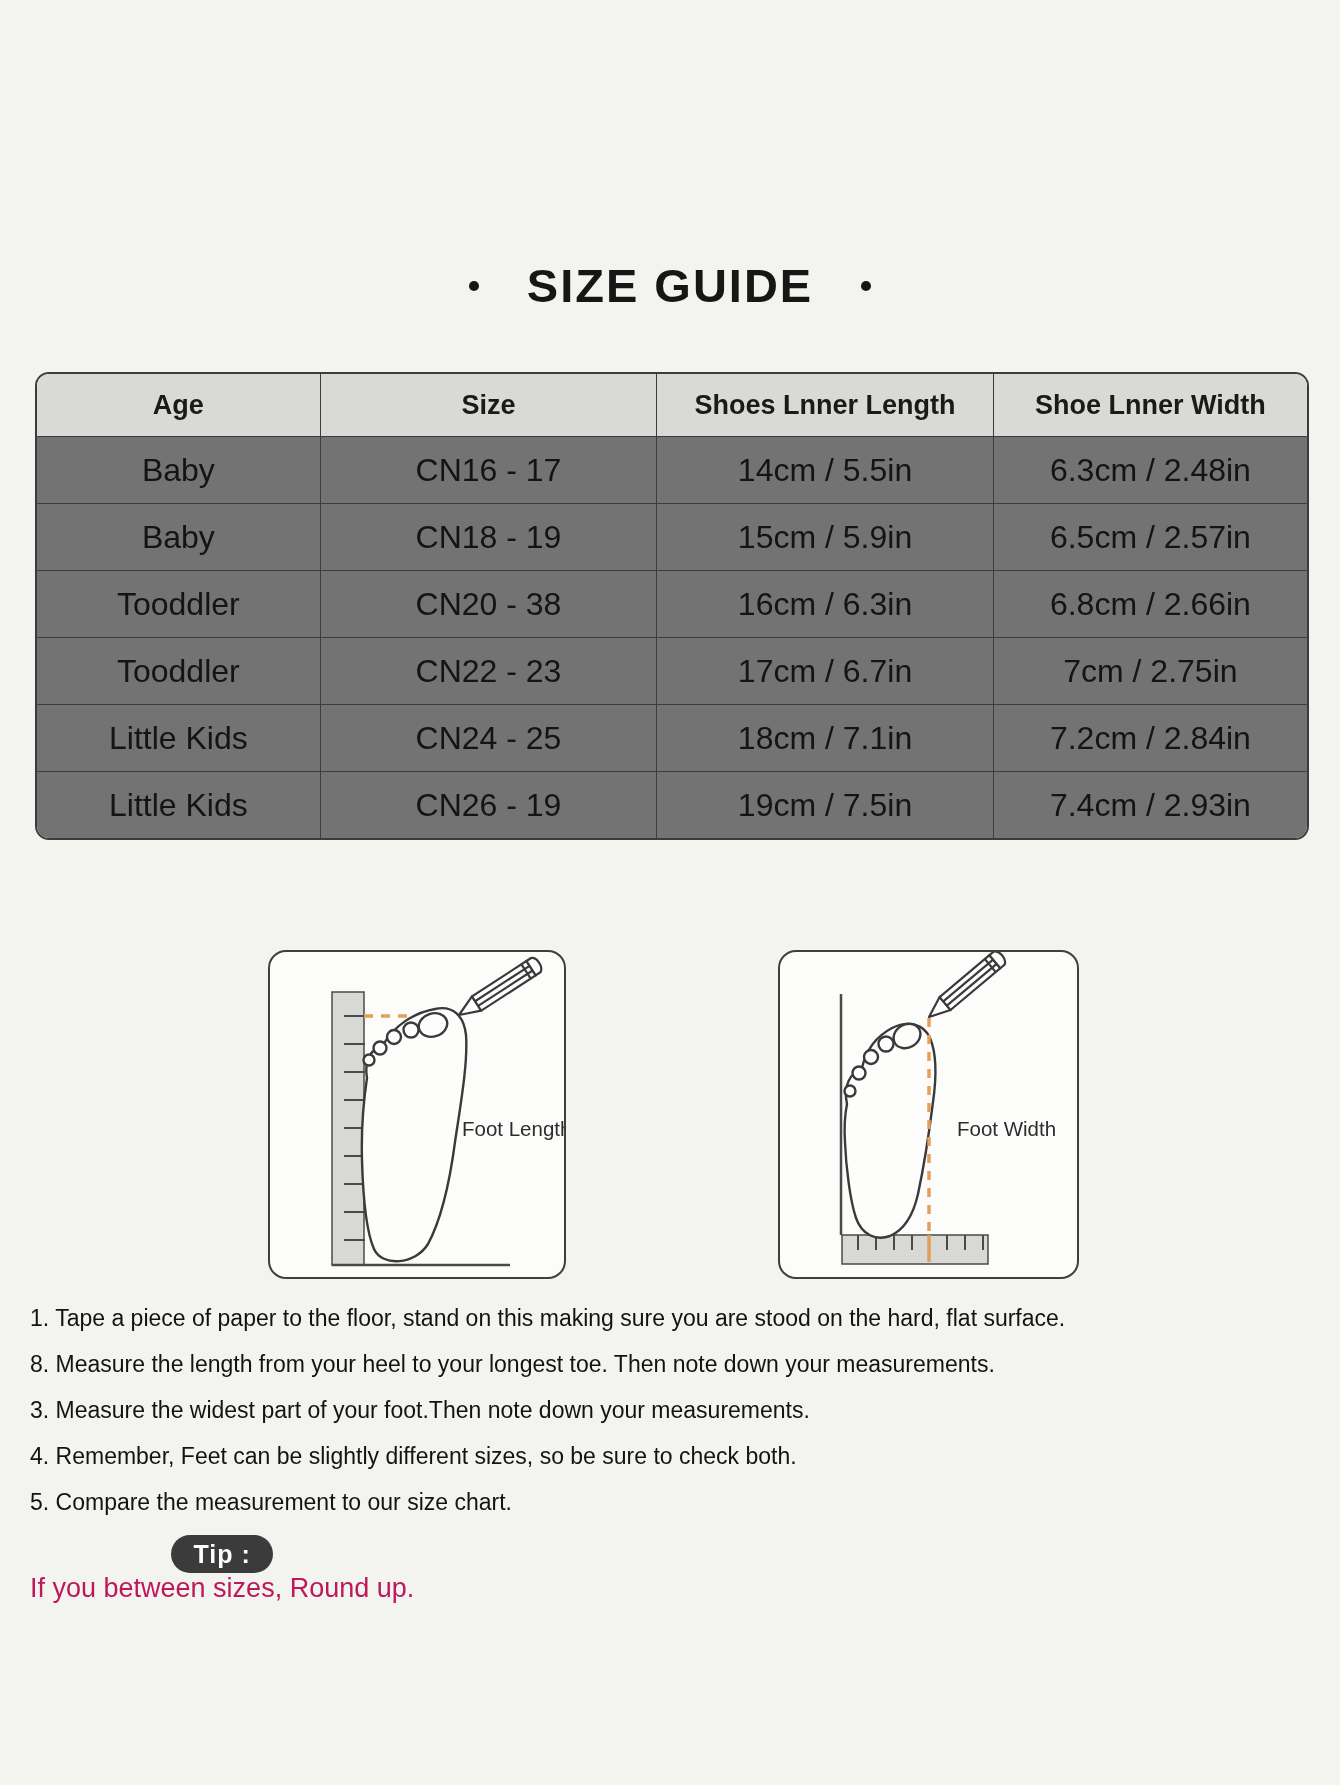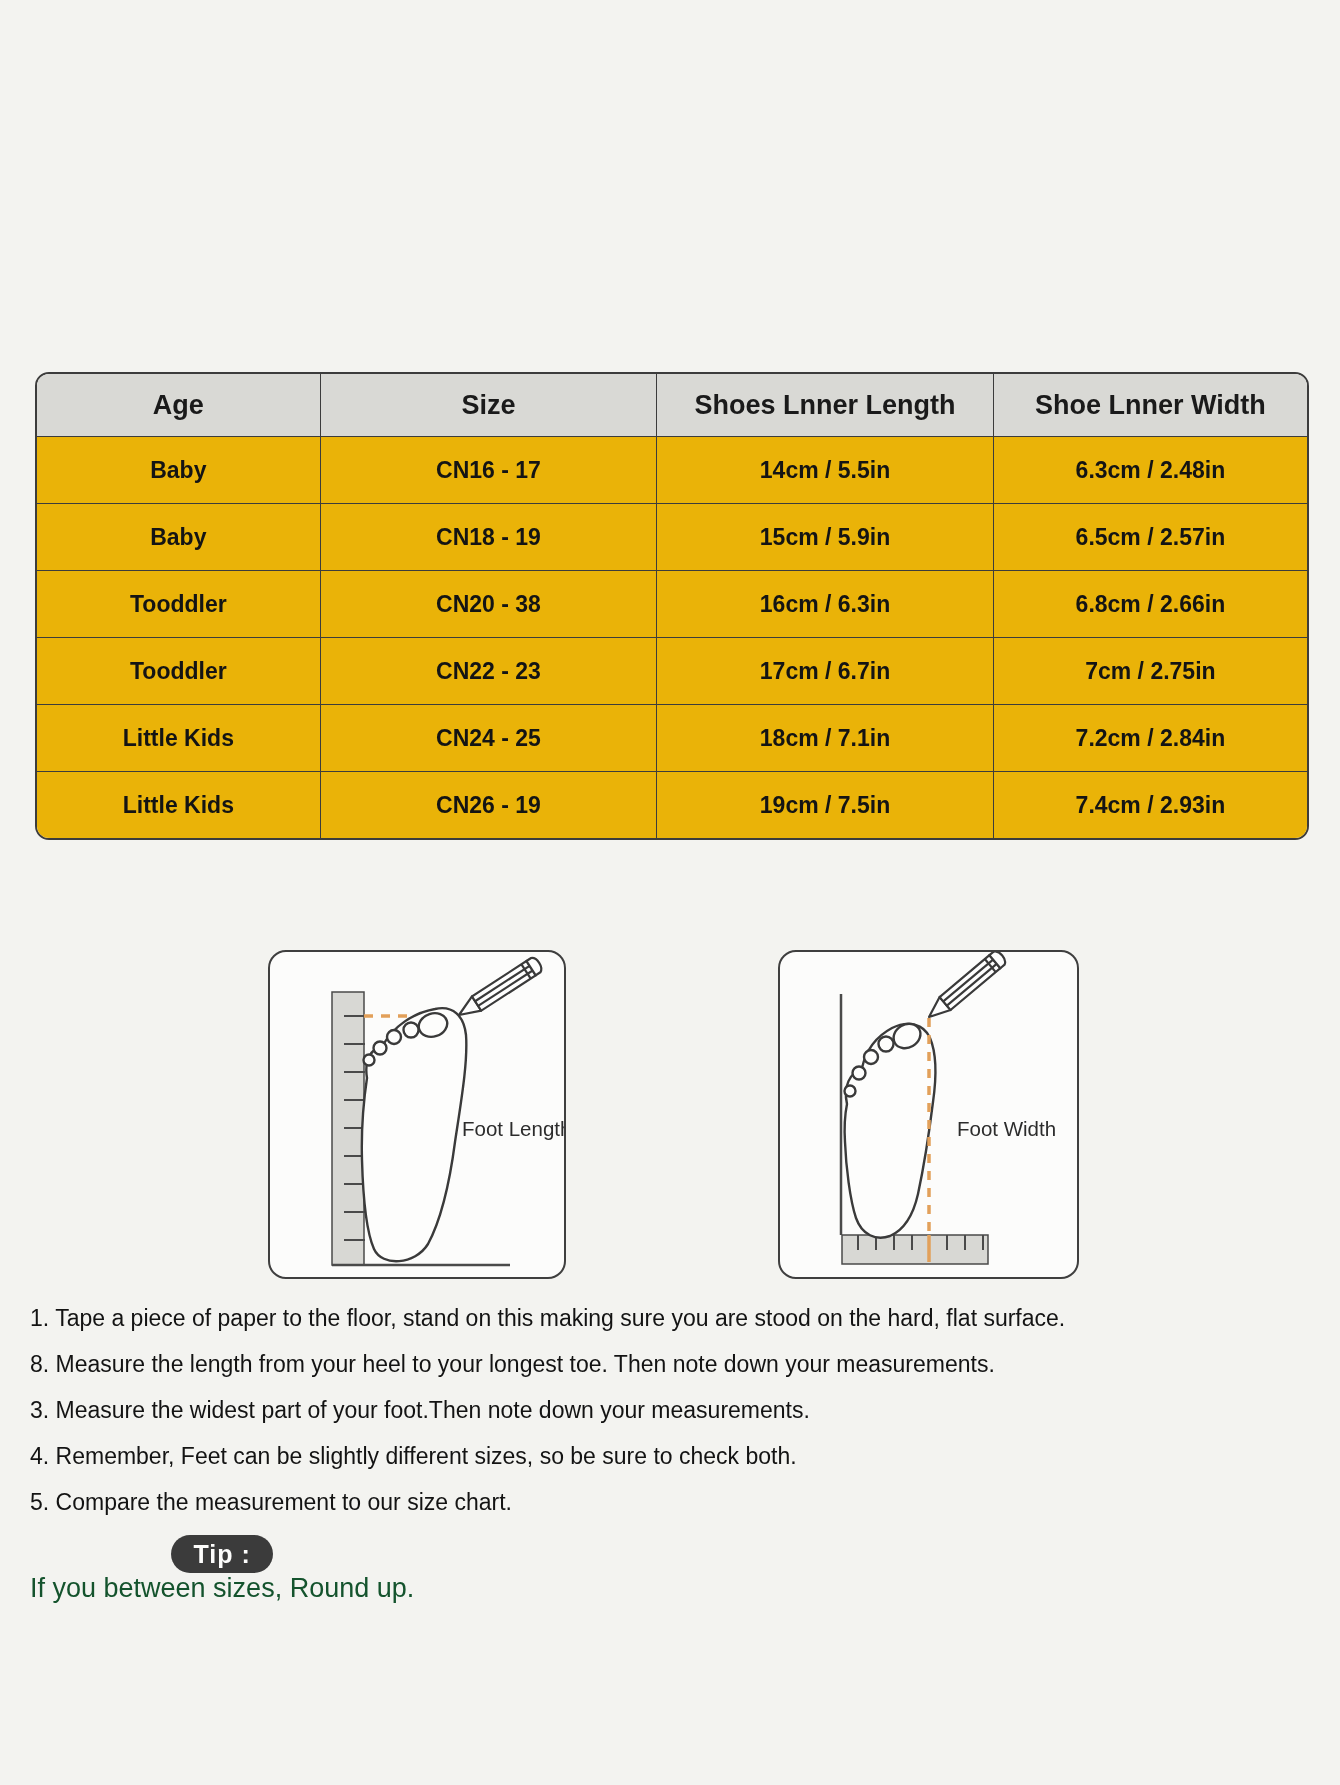--- a/index.html
+++ b/index.html
@@ -25,21 +25,21 @@
   }
   table.size{width:100%; border-collapse:collapse; border:hidden;padding-left:12px;}
   table.size th, table.size td{
     border:1.5px solid #3c3c3c; text-align:center; vertical-align:middle;
     padding:0 4px;
   }
   table.size th{
     height:62px; background:#d9d9d5; font-size:27px; font-weight:700; color:#1a1a1a;
   }
   table.size td{
-    height:66px; background:#eab308; font-size:23px; font-weight:700; color:#141414;
+    height:66px; background:#737373; font-size:32px; font-weight:400; color:#141414;
   }
   
   .how-heading{
     position:absolute; left:30px; top:880px;
     font-size:31px; font-weight:600; color:#141414;
   }
   
   svg.diagram{
     position:absolute; top:950px;
     border:2px solid #3f3f3f; border-radius:18px; background:#fcfcfb;
@@ -57,40 +57,45 @@
   
   .tip-row{
     position:absolute; left:30px; top:1535px;
     display:flex; align-items:center; column-gap:20px;flex-direction:column;
   }
   .tip-badge{
     background:#3b3b3b; color:#fdfdfc; border-radius:19px;
     height:38px; display:flex; align-items:center; justify-content:center;
     padding:0 22px; font-size:25px; font-weight:600; letter-spacing:1px;
   }
-  .tip-text{font-size:27px; color:#14532d;}
+  .tip-text{font-size:27px; color:#be185d;}
 </style>
 </head>
 <body>
 
 <div class="page">
 
   <svg width="0" height="0" style="position:absolute">
     <defs>
       <g id="pencil" fill="#fefefe" stroke="#3a3a3a" stroke-width="2.2" stroke-linejoin="round">
         <path d="M0,0 L21,-8.5 L21,8.5 Z"></path>
         <path d="M21,-8.5 L86,-8.5 L86,8.5 L21,8.5 Z"></path>
         <line x1="21" y1="-2.8" x2="86" y2="-2.8"></line>
         <line x1="21" y1="2.8" x2="86" y2="2.8"></line>
         <line x1="80" y1="-8.5" x2="80" y2="8.5"></line>
         <path d="M86,-8.5 L91.5,-8.5 C97,-6 97,6 91.5,8.5 L86,8.5 Z"></path>
       </g>
     </defs>
   </svg>
 
+  <div class="title-row">
+    <span class="title-dot"></span>
+    <span class="title-text">SIZE GUIDE</span>
+    <span class="title-dot"></span>
+  </div>
 
   <div class="tbl-wrap">
     <table class="size">
       <colgroup>
         <col style="width:22.3%">
           <col style="width:26.5%">
           <col style="width:26.5%">
           <col style="width:24.7%">
       </colgroup>
       <thead>

